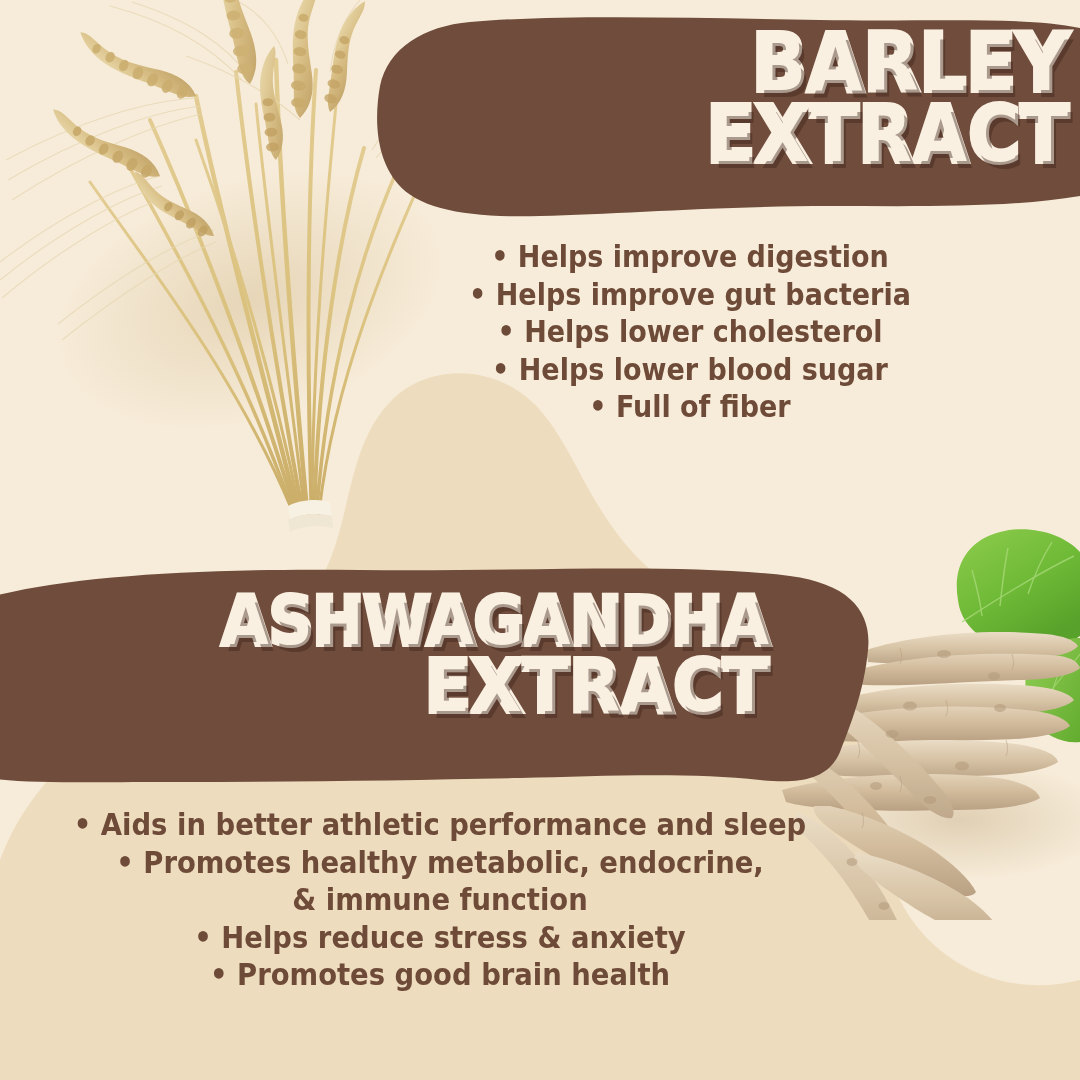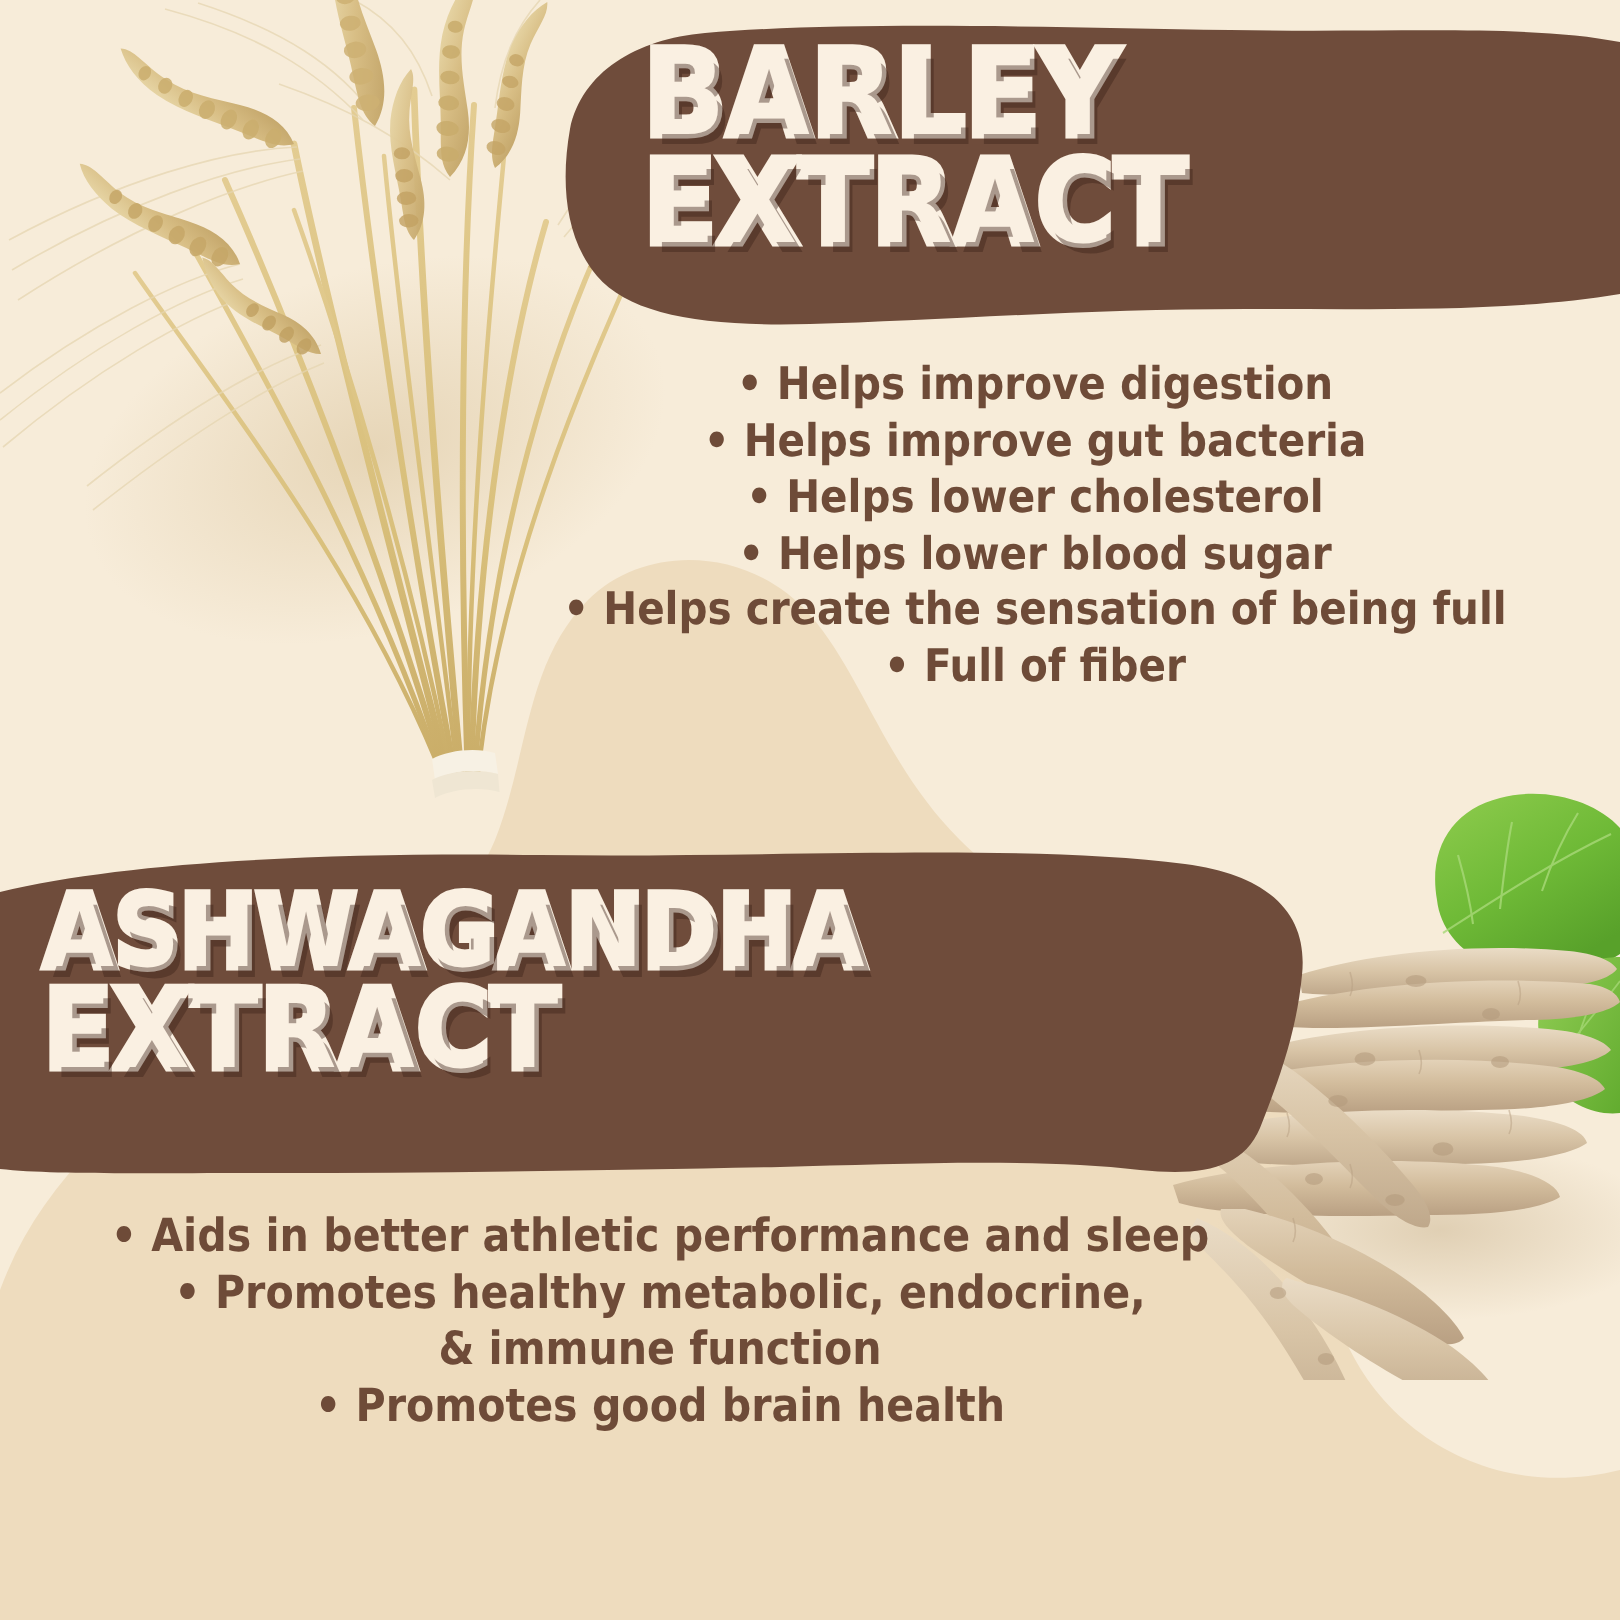--- a/index.html
+++ b/index.html
@@ -9,21 +9,21 @@
     font-family:"Liberation Sans", sans-serif;
     overflow:hidden;
   }
   #canvas{position:relative;width:1080px;height:1080px;overflow:hidden;background:#F7ECD9;}
 
   .layer{position:absolute;top:0;left:0;width:1080px;height:1080px;}
 
   
   .title-block{
     position:absolute;
-    text-align:left;
+    text-align:right;
     color:#FAF0E2;
     font-weight:900;
     letter-spacing:2px;
     line-height:0.92;
     text-shadow:5px 7px 0 rgba(60,34,24,.42);
     -webkit-text-stroke:6px #FAF0E2;
     paint-order:stroke fill;
     font-family:"DejaVu Sans", sans-serif;
     font-stretch:condensed;
   }
@@ -373,37 +373,37 @@
   <div class="title-block" id="barley-title">
     <span class="title-line">BARLEY</span>
     <span class="title-line">EXTRACT</span>
   </div>
 
   <div class="bullets" id="barley-bullets">
     <span class="li">• Helps improve digestion</span>
     <span class="li">• Helps improve gut bacteria</span>
     <span class="li">• Helps lower cholesterol</span>
     <span class="li">• Helps lower blood sugar</span>
-    <span class="li">• Helps create the sensation of being full</span>
     <span class="li">• Full of fiber</span>
   </div>
 
   <svg class="layer" viewBox="0 0 1080 1080">
     <path d="M-20,600 C60,576 200,568 360,570
              C520,572 680,562 790,576 C850,584 872,612 868,650
              C864,692 850,726 840,752 C828,780 800,784 760,780
              C690,772 600,776 520,778 C420,780 300,782 180,782
              C80,782 10,784 -20,776 Z" fill="#6F4C3B"></path>
   </svg>
 
   <div class="title-block" id="ashwa-title">
     <span class="title-line">ASHWAGANDHA</span>
     <span class="title-line">EXTRACT</span>
   </div>
 
   <div class="bullets" id="ashwa-bullets">
     <span class="li">• Aids in better athletic performance and sleep</span>
     <span class="li">• Promotes healthy metabolic, endocrine,</span>
     <span class="li">&amp; immune function</span>
+    <span class="li">• Helps reduce stress &amp; anxiety</span>
     <span class="li">• Promotes good brain health</span>
   </div>
 
 </div>
 
 </body></html>

